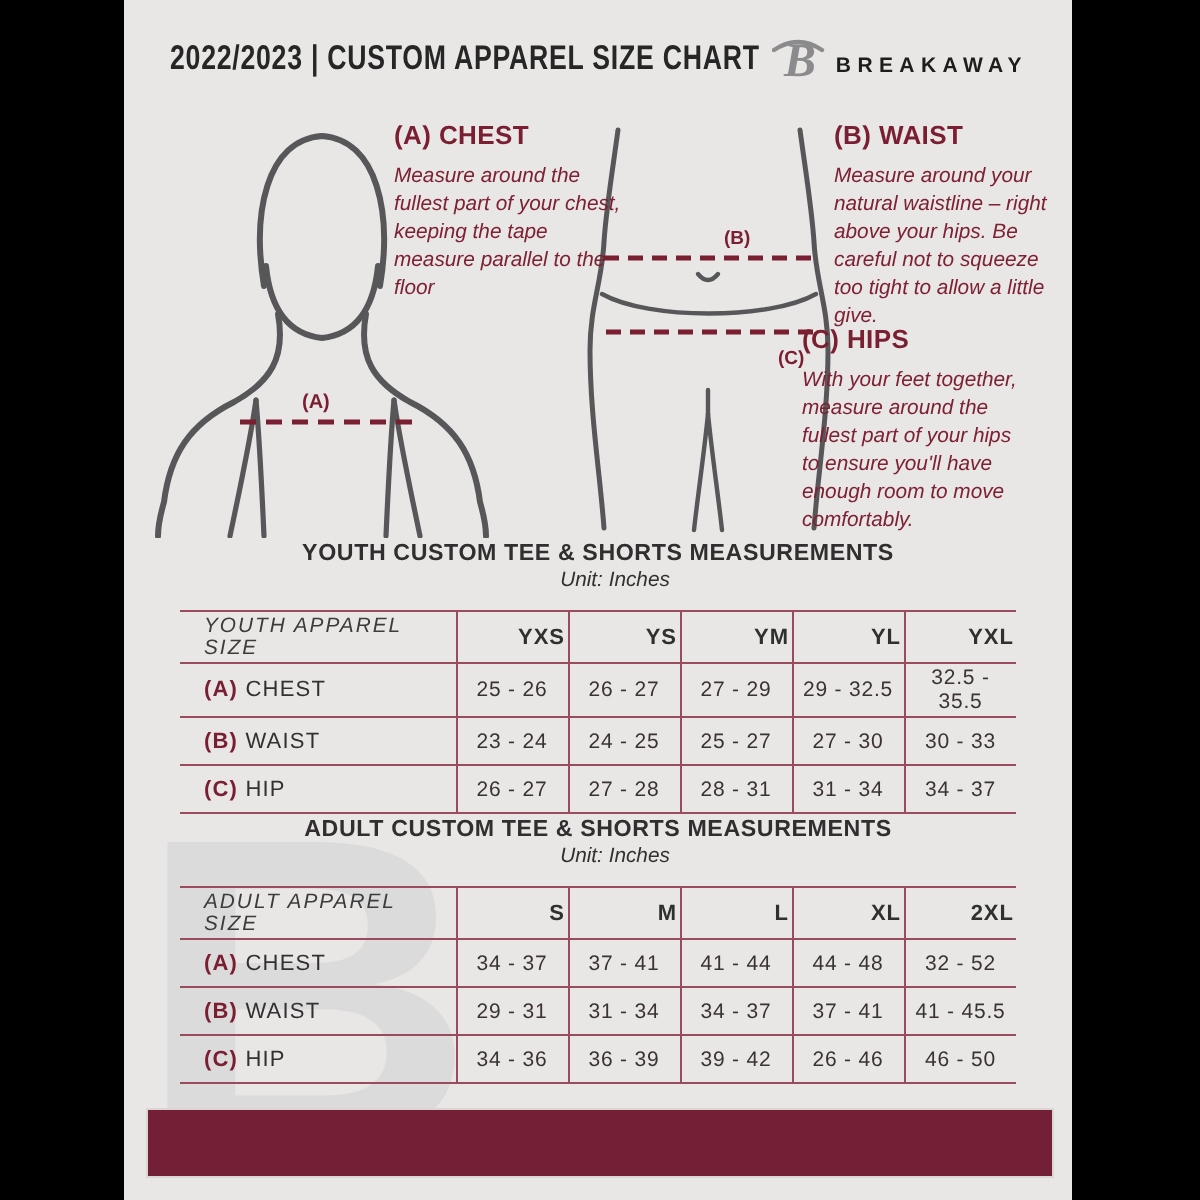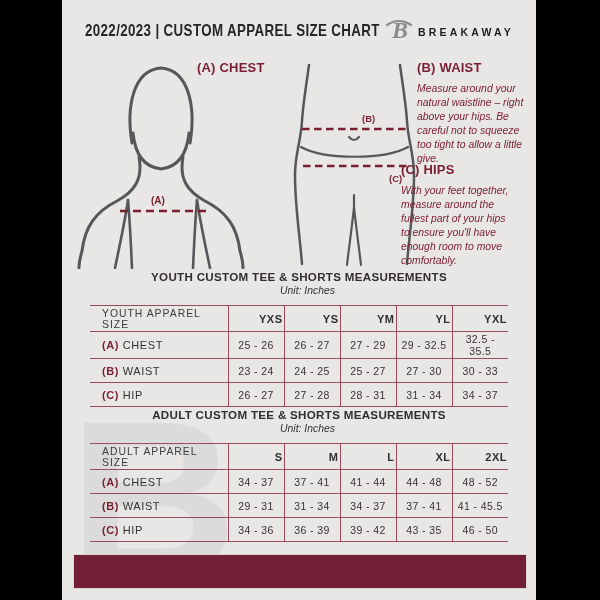--- a/index.html
+++ b/index.html
@@ -54,21 +54,21 @@
   .tbl-unit{font-size:10.4px;font-style:italic;color:#343031;margin-top:2px;padding-left:17px;}
   .size-table{
     border-collapse:collapse;table-layout:fixed;width:418px;margin:9px 0 0 28px;text-align:center;
   }
   .size-table col.c0{width:138px;}
   .size-table col.cn{width:56px;}
   .size-table tr{border-bottom:1.5px solid var(--line);}
   .size-table thead tr{border-top:1.5px solid var(--line);}
   .size-table td + td, .size-table th + th{border-left:1.5px solid var(--line);}
   .size-table th{height:23px;font-size:11px;font-weight:bold;color:#303030;letter-spacing:.5px;text-align:right;}
-  .size-table th.label-col{font-weight:normal;font-size:10.4px;color:#3c3c3c;letter-spacing:1px;text-align:left;padding-left:12px;}
+  .size-table th.label-col{font-weight:normal;font-size:10.4px;color:#3c3c3c;letter-spacing:1px;text-align:left;padding-left:12px;font-style:italic;}
   .size-table td{height:21px;font-size:10.5px;color:#3a3233;letter-spacing:.4px;}
   .size-table td.label-col{text-align:left;padding-left:12px;font-size:11px;color:#333032;letter-spacing:.6px;}
   .size-table .prefix{font-weight:bold;color:var(--accent);}
 
   
   .footer-bar{
     position:absolute;left:12px;top:555px;width:452px;height:33px;background:var(--bar);
     box-shadow:0 0 0 1px #d9d6d3;z-index:3;
   }
 </style>
@@ -118,20 +118,21 @@
       <path d="M62,150 C64,170 67,190 69,208" stroke-width="2.2"></path>
     </g>
     <path d="M10,72 L115,72" stroke="#7a1e31" stroke-width="2.4" stroke-dasharray="7.5 4.5" fill="none"></path>
     <path d="M11,109 L117,109" stroke="#7a1e31" stroke-width="2.4" stroke-dasharray="7.5 4.5" fill="none"></path>
     <text x="70" y="65" font-size="9.5" font-weight="bold" fill="#7a1e31">(B)</text>
     <text x="97" y="125" font-size="9.5" font-weight="bold" fill="#7a1e31">(C)</text>
   </svg>
 
   <div id="instr-chest" class="instr">
     <h3>(A) CHEST</h3>
+    <p>Measure around the fullest part of your chest, keeping the tape measure parallel to the floor</p>
   </div>
   <div id="instr-waist" class="instr">
     <h3>(B) WAIST</h3>
     <p>Measure around your natural waistline – right above your hips. Be careful not to squeeze too tight to allow a little give.</p>
   </div>
   <div id="instr-hips" class="instr">
     <h3>(C) HIPS</h3>
     <p>With your feet together, measure around the fullest part of your hips to ensure you'll have enough room to move comfortably.</p>
   </div>
 
@@ -208,36 +209,36 @@
             <th class="size-col">2XL</th>
           </tr>
         </thead>
         <tbody>
           <tr>
             <td class="label-col"><span class="prefix">(A)</span> CHEST</td>
             <td>34 - 37</td>
             <td>37 - 41</td>
             <td>41 - 44</td>
             <td>44 - 48</td>
-            <td>48 - 52</td>
+            <td>32 - 52</td>
           </tr>
           <tr>
             <td class="label-col"><span class="prefix">(B)</span> WAIST</td>
             <td>29 - 31</td>
             <td>31 - 34</td>
             <td>34 - 37</td>
             <td>37 - 41</td>
             <td>41 - 45.5</td>
           </tr>
           <tr>
             <td class="label-col"><span class="prefix">(C)</span> HIP</td>
             <td>34 - 36</td>
             <td>36 - 39</td>
             <td>39 - 42</td>
-            <td>43 - 35</td>
+            <td>26 - 46</td>
             <td>46 - 50</td>
           </tr>
         </tbody>
       </table>
   </div>
 
   <div class="footer-bar"></div>
 </div>
 
 </body></html>

